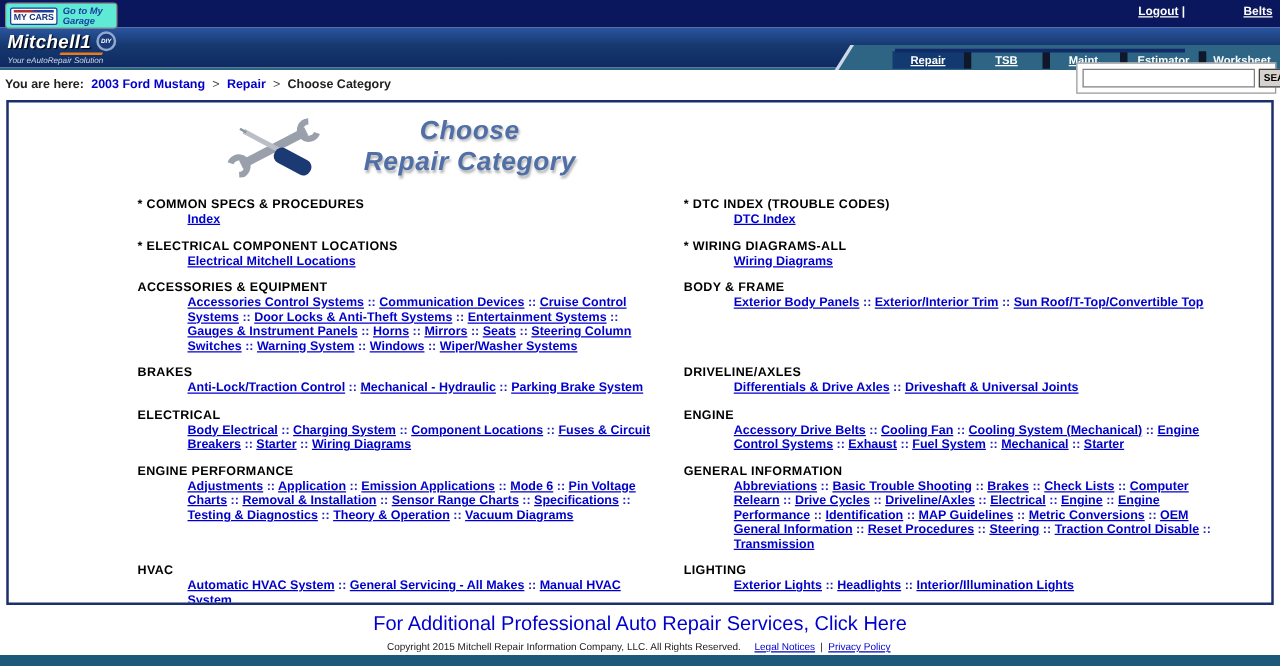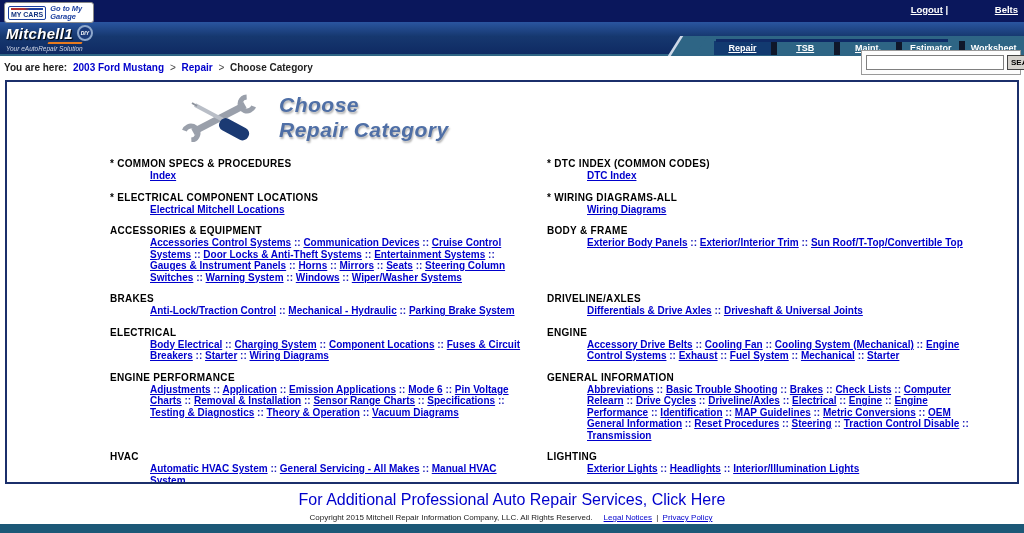--- a/index.html
+++ b/index.html
@@ -3,21 +3,21 @@
 <meta charset="utf-8">
 <style>
   * { margin:0; padding:0; box-sizing:border-box; }
   html,body { width:1024px; height:533px; overflow:hidden; background:#fff;
     font-family:"Liberation Sans", sans-serif; }
   body { position:relative; }
   a { cursor:pointer; }
 
   
   .topbar { height:22px; background:#0A175C; position:relative; }
-  .mycars { position:absolute; left:4px; top:2px; height:21px; background:#ffffff;
+  .mycars { position:absolute; left:4px; top:2px; height:21px; background:#5eead4;
     border:1px solid #8a8a8a; border-radius:3px; display:flex; align-items:center;
     padding:1px 3px; gap:4px; cursor:pointer; z-index:5; }
   .plate { border:1px solid #1b3fa0; border-radius:2px; font-size:7px; font-weight:bold;
     color:#13337f; padding:4px 2px 1px; position:relative; line-height:7px; background:#fdfdfd; }
   .plate::before { content:""; position:absolute; top:1px; left:2px; right:2px; height:2px;
     background:linear-gradient(90deg,#b03030 0 40%,#1b3fa0 60% 100%); }
   .garage { font-size:7.5px; font-style:italic; font-weight:bold; color:#1b3fa0;
     line-height:8px; width:40px; }
   .toplinks { position:absolute; right:6px; top:4px; text-align:right; font-size:9.5px;
     font-weight:bold; color:#fff; }
@@ -61,21 +61,21 @@
     background:#fdfdfd; border:1px solid #999; display:flex; align-items:center;
     gap:3px; padding:3px 4px; z-index:6; }
   .searchpanel input { flex:1; height:15px; border:1px solid #7f7f7f; font-size:10px; padding:0 2px; }
   .searchpanel button { font-size:8px; font-weight:bold; background:#d6d3ce;
     border:1px solid #444; padding:2px 3px; color:#000; cursor:pointer;
     font-family:"Liberation Sans", sans-serif; }
 
   
   .content { margin:0 5px; height:404px; border:2px solid #1B2F6B; background:#fff;
     overflow:hidden; }
-  .title-wrap { display:flex; margin:10px 0 0 172px; align-items:flex-start; gap:18px; }
+  .title-wrap { display:flex; margin:10px 0 0 172px; align-items:flex-start; gap:30px;text-align:center; }
   .title-text { font-size:21px; font-style:italic; font-weight:bold; color:#4F6FA6;
     line-height:25px; text-shadow:1px 2px 2px #b4b4b4; letter-spacing:0.5px; }
 
   .cats { margin:16px 28px 0 103px; }
   .cat-row { display:grid; grid-template-columns:437px 1fr; margin-bottom:10px; }
   .cat-cell { padding-right:18px; }
   .cat-heading { font-size:10px; font-weight:bold; color:#000; letter-spacing:0.3px;
     margin-bottom:1px; }
   .cat-links { font-size:10px; font-weight:bold; line-height:11.5px;padding-left:40px; }
   .cat-link { color:#0000CC; text-decoration:underline; }
@@ -154,21 +154,21 @@
       <div>Repair Category</div>
     </div>
   </div>
   <div class="cats">
       <div class="cat-row">
         <div class="cat-cell">
           <div class="cat-heading">* COMMON SPECS &amp; PROCEDURES</div>
           <div class="cat-links"><a class="cat-link">Index</a></div>
         </div>
         <div class="cat-cell">
-          <div class="cat-heading">* DTC INDEX (COMMON CODES)</div>
+          <div class="cat-heading">* DTC INDEX (TROUBLE CODES)</div>
           <div class="cat-links"><a class="cat-link">DTC Index</a></div>
         </div>
       </div>
       <div class="cat-row">
         <div class="cat-cell">
           <div class="cat-heading">* ELECTRICAL COMPONENT LOCATIONS</div>
           <div class="cat-links"><a class="cat-link">Electrical Mitchell Locations</a></div>
         </div>
         <div class="cat-cell">
           <div class="cat-heading">* WIRING DIAGRAMS-ALL</div>

